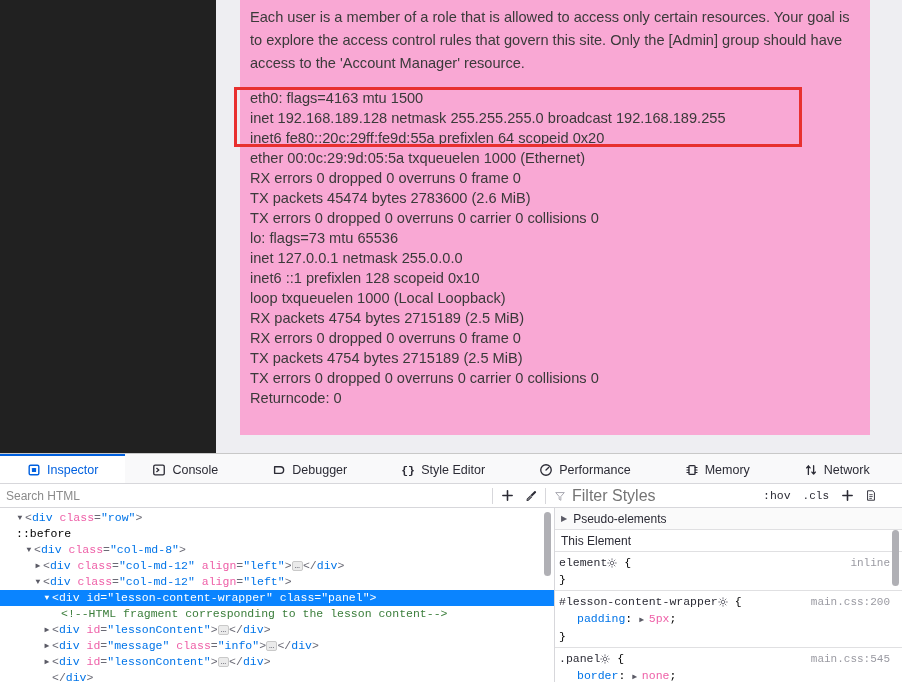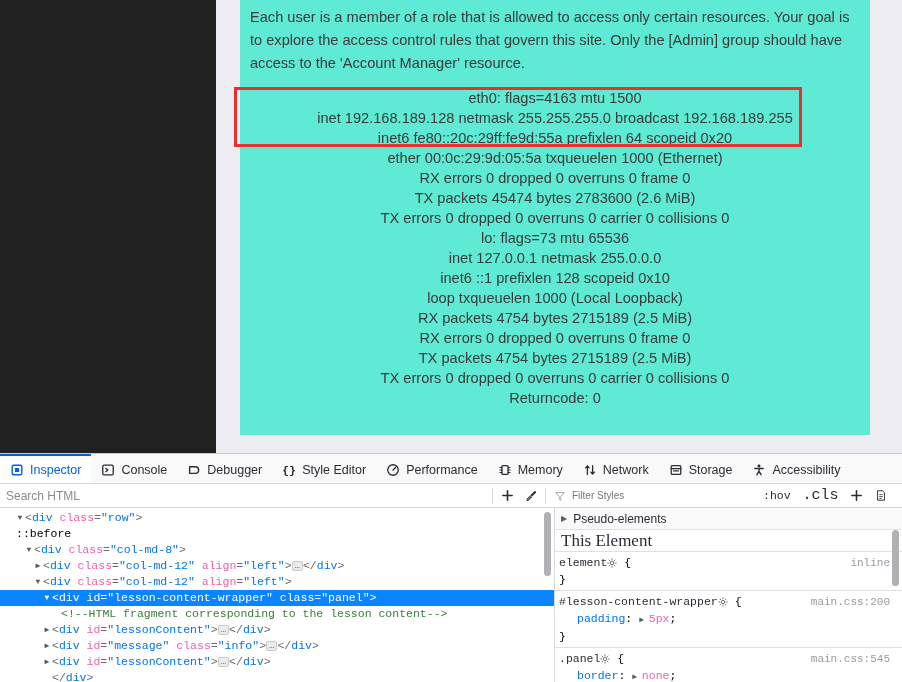--- a/index.html
+++ b/index.html
@@ -13,51 +13,51 @@
   #page-area {
     position: absolute; left: 0; top: 0; width: 902px; height: 453px;
     background: #eeeef2;
   }
   #dark-gutter {
     position: absolute; left: 0; top: 0; width: 216px; height: 453px;
     background: #212121;
   }
   #content-panel {
     position: absolute; left: 240px; top: 0; width: 630px; height: 435px;
-    background: #5eead4;
+    background: #f9a8d4;
   }
   #intro-text {
     position: absolute; left: 10px; top: 6px; width: 612px;
     font-size: 14.6px; line-height: 23px; color: #3a3a3a;
   }
   #terminal-output {
     position: absolute; left: 10px; top: 88px; width: 610px;
     font-size: 14.6px; line-height: 20px; color: #3a3a3a;
   }
-  #terminal-output .line { white-space: pre; text-align: center; }
+  #terminal-output .line { white-space: pre; }
   #highlight-box {
     position: absolute; left: 234px; top: 87px; width: 568px; height: 60px;
     border: 3px solid #e8302f; background: transparent; pointer-events: none;
   }
 
   
   #devtools {
     position: absolute; left: 0; top: 453px; width: 902px; height: 229px;
     background: #ffffff; border-top: 1px solid #c8c8c8;
   }
 
   
   #devtools-toolbar {
     position: relative; height: 30px; background: #f9f9fa;
     border-bottom: 1px solid #d7d7db;
     display: flex; align-items: stretch;
   }
   .dt-tab {
     display: flex; align-items: center; gap: 6px;
-    padding: 0 10px; font-size: 12.5px; color: #2b2b35;
+    padding: 0 27px; font-size: 12.5px; color: #2b2b35;
     border-top: 2px solid transparent; cursor: default;
     white-space: nowrap;
   }
   .dt-tab.active { color: #0060df; border-top-color: #0060df; background: #ffffff; }
   .dt-tab .ico { width: 14px; height: 14px; display: block; }
 
   
   #search-row {
     position: relative; height: 24px; background: #ffffff;
     border-bottom: 1px solid #d7d7db; display: flex; align-items: center;
@@ -115,23 +115,22 @@
     background: #ffffff; overflow: hidden;
   }
   .styles-header {
     height: 22px; display: flex; align-items: center; padding-left: 6px;
     font-size: 12px; color: #2b2b35; border-bottom: 1px solid #e0e0e2;
     background: #fafafa;
   }
   .styles-header .tw { font-size: 8px; color: #5b5b66; margin-right: 6px; }
   .this-element {
     height: 22px; display: flex; align-items: center; padding-left: 6px;
-    font-size: 17px; color: #2b2b35; border-bottom: 1px solid #e0e0e2;
+    font-size: 12px; color: #2b2b35; border-bottom: 1px solid #e0e0e2;
     background: #ffffff;
-    font-family: Liberation Serif, serif;
   }
   .rule {
     position: relative; border-bottom: 1px solid #e0e0e2; padding: 2px 0 2px 4px;
     font-family: "Liberation Mono", monospace; font-size: 11.5px; line-height: 17px;
   }
   .rule .sel { color: #2b2b35; margin-top: 40px; }
   .rule .src {
     position: absolute; right: 12px; top: 3px; font-size: 11px; color: #9a9aa2;
   }
   .rule .decl { padding-left: 18px; }
@@ -277,23 +276,23 @@
         <path d="M10.4 2.1 a1.6 1.6 0 0 1 1.6 1.6 L7.6 8.1 l-1.6-1.6 z" fill="#2b2b35"></path>
         <path d="M6.2 7.1 L2.4 10.9 L2.2 12.3 L3.6 12.1 L7.4 8.3" stroke="#2b2b35" stroke-width="1.1" fill="none" stroke-linejoin="round"></path>
       </svg>
     </div>
     <div class="vsep"></div>
     <div class="tool-icon-btn">
       <svg width="12" height="12" viewBox="0 0 14 14">
         <path d="M2 3 H12 L8 7.6 V12 L6 10.8 V7.6 z" fill="none" stroke="#a4a4ad" stroke-width="1.1" stroke-linejoin="round"></path>
       </svg>
     </div>
-    <input id="styles-filter-input" type="text" style="border: 0px; outline: 0px; background: transparent; font-size: 10px; color: rgb(43, 43, 53); width: 185px; height: 22px;" placeholder="Filter Styles">
+    <input id="styles-filter-input" type="text" style="border: 0px; outline: 0px; background: transparent; font-size: 16px; color: rgb(43, 43, 53); width: 185px; height: 22px;" placeholder="Filter Styles">
     <span style="font-size:11.5px;color:#2b2b35;padding:0 6px;font-family:'Liberation Mono',monospace;">:hov</span>
-    <span style="font-size:15px;color:#2b2b35;padding:0 6px;font-family:'Liberation Mono',monospace;">.cls</span>
+    <span style="font-size:11px;color:#2b2b35;padding:0 6px;font-family:'Liberation Mono',monospace;">.cls</span>
     <div class="tool-icon-btn">
       <svg width="13" height="13" viewBox="0 0 14 14">
         <path d="M7 2 V12 M2 7 H12" stroke="#2b2b35" stroke-width="1.7" stroke-linecap="round" fill="none"></path>
       </svg>
     </div>
     <div class="tool-icon-btn">
       <svg width="12" height="13" viewBox="0 0 14 14">
         <path d="M3 1.5 H9 L11 3.8 V12.5 H3 z" fill="none" stroke="#2b2b35" stroke-width="1.1" stroke-linejoin="round"></path>
         <path d="M5 6 H9 M5 8.2 H9 M5 10.4 H8" stroke="#2b2b35" stroke-width="0.9"></path>
       </svg>

